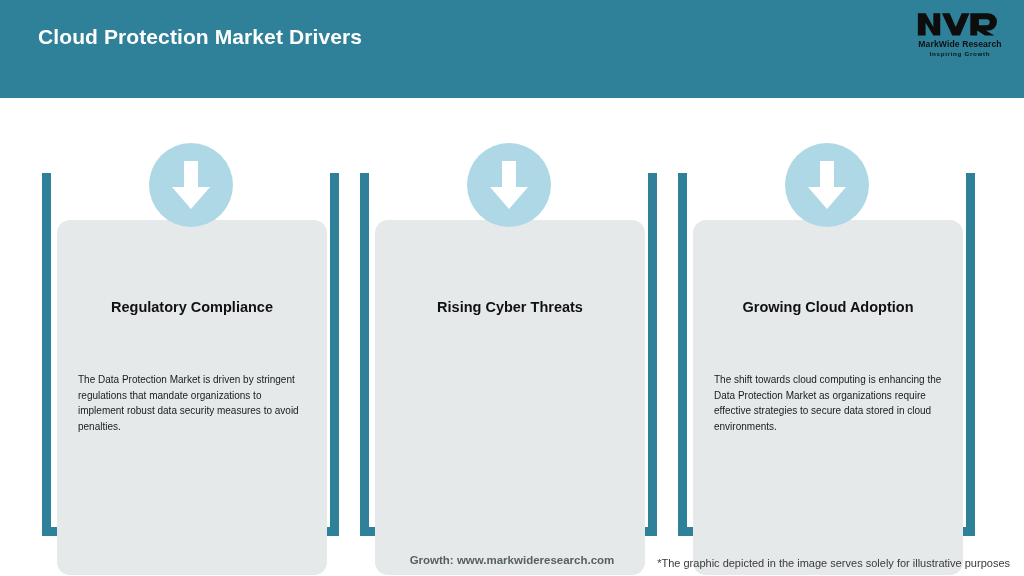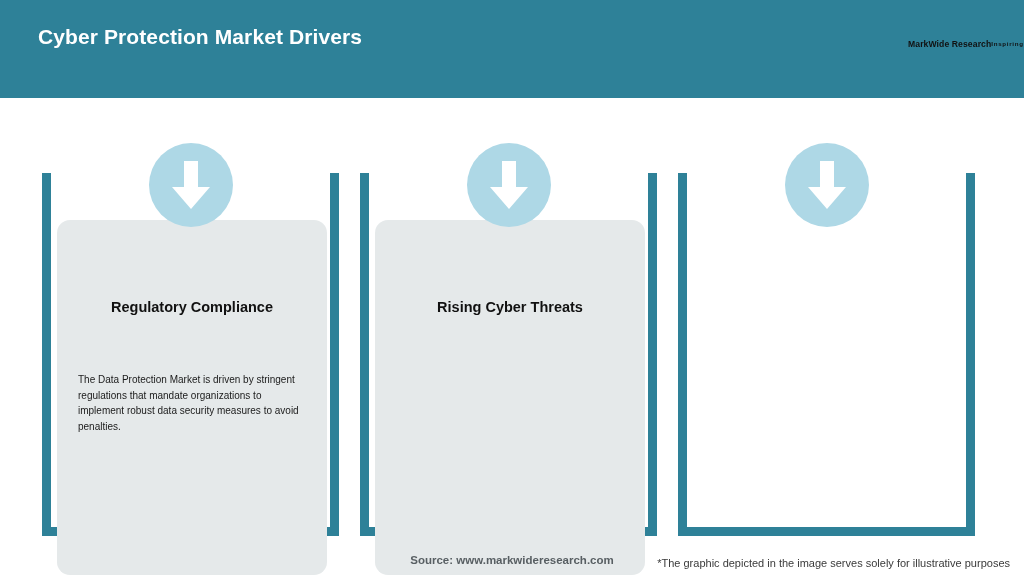--- a/index.html
+++ b/index.html
@@ -31,24 +31,25 @@
     font-size: 21px;
     font-weight: bold;
     color: #ffffff;
     letter-spacing: 0.1px;
   }
 
   
   .logo {
     position: absolute;
     right: 12px;
-    top: 16px;
+    top: 10px;
     width: 104px;
     height: 54px;
     display: flex;
+    flex-direction: column;
     align-items: center;
     justify-content: flex-start;
   }
   .logo-mark {
     width: 86px;
     height: 28px;
     display: block;
   }
   .logo-name {
     font-size: 8.6px;
@@ -166,21 +167,21 @@
     top: 557px;
     font-size: 11px;
     color: #3a3a3a;
     white-space: nowrap;
   }
 </style>
 </head>
 <body>
 
 <div class="header">
-  <div class="header-title">Cyber Protection Market Drivers</div>
+  <div class="header-title">Cloud Protection Market Drivers</div>
 
   <div class="logo">
     <svg class="logo-mark" viewBox="0 0 200 62">
       <g fill="#0d0d0d">
 
         <polygon points="2,58 2,6 20,6 38,38 38,6 54,6 54,58 38,58 20,28 20,58"></polygon>
 
         <polygon points="58,6 76,6 90,38 104,6 122,6 100,58 82,58"></polygon>
 
         <path d="M128,6 h38 a20,20 0 0 1 0,40 h-6 l20,12 h-22 l-18,-12 v12 h-16 v-52 z M144,20 v14 h18 a7,7 0 0 0 0,-14 z"></path>
@@ -213,23 +214,27 @@
     </div>
     <div class="badge">
       <svg width="44" height="52" viewBox="0 0 44 52">
         <polygon fill="#ffffff" points="15,2 29,2 29,28 41,28 22,50 3,28 15,28"></polygon>
       </svg>
     </div>
   </div>
 
   <div class="card-wrap c3">
     <div class="frame"></div>
+    <div class="card">
+      <div class="card-title">Growing Cloud Adoption</div>
+      <div class="card-body">The shift towards cloud computing is enhancing the Data Protection Market as organizations require effective strategies to secure data stored in cloud environments.</div>
+    </div>
     <div class="badge">
       <svg width="44" height="52" viewBox="0 0 44 52">
         <polygon fill="#ffffff" points="15,2 29,2 29,28 41,28 22,50 3,28 15,28"></polygon>
       </svg>
     </div>
   </div>
 
 </div>
 
-<div class="source">Source: www.markwideresearch.com</div>
+<div class="source">Growth: www.markwideresearch.com</div>
 <div class="disclaimer">*The graphic depicted in the image serves solely for illustrative purposes</div>
 
 </body></html>

